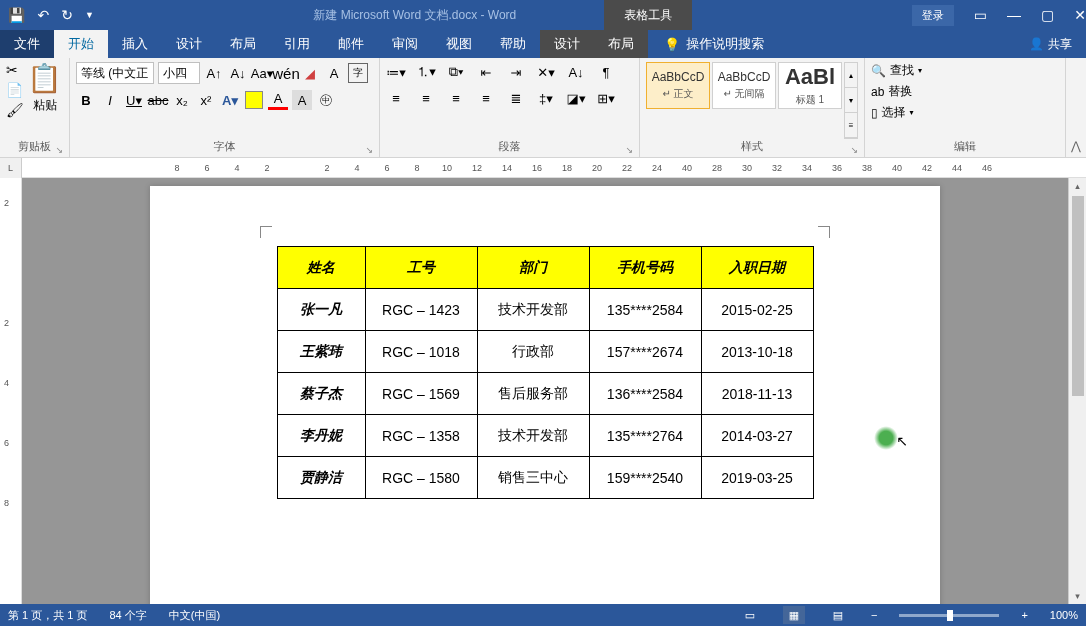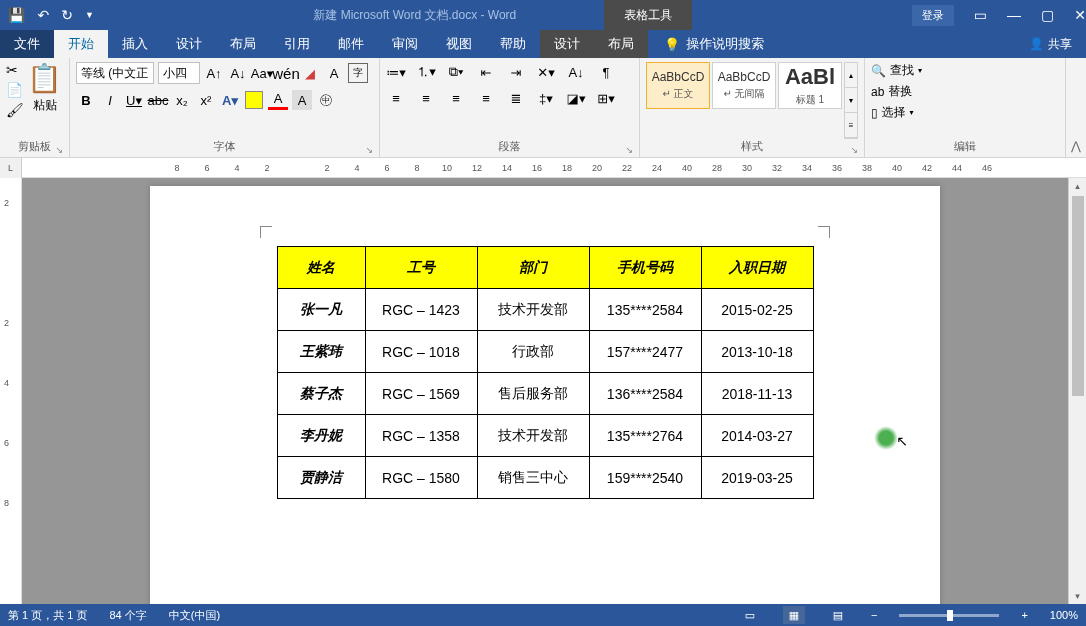--- a/index.html
+++ b/index.html
@@ -349,21 +349,21 @@
               <td class="name-col">张一凡</td>
               <td>RGC – 1423</td>
               <td>技术开发部</td>
               <td>135****2584</td>
               <td>2015-02-25</td>
             </tr>
             <tr>
               <td class="name-col">王紫玮</td>
               <td>RGC – 1018</td>
               <td>行政部</td>
-              <td>157****2477</td>
+              <td>157****2674</td>
               <td>2013-10-18</td>
             </tr>
             <tr>
               <td class="name-col">蔡子杰</td>
               <td>RGC – 1569</td>
               <td>售后服务部</td>
               <td>136****2584</td>
               <td>2018-11-13</td>
             </tr>
             <tr>

